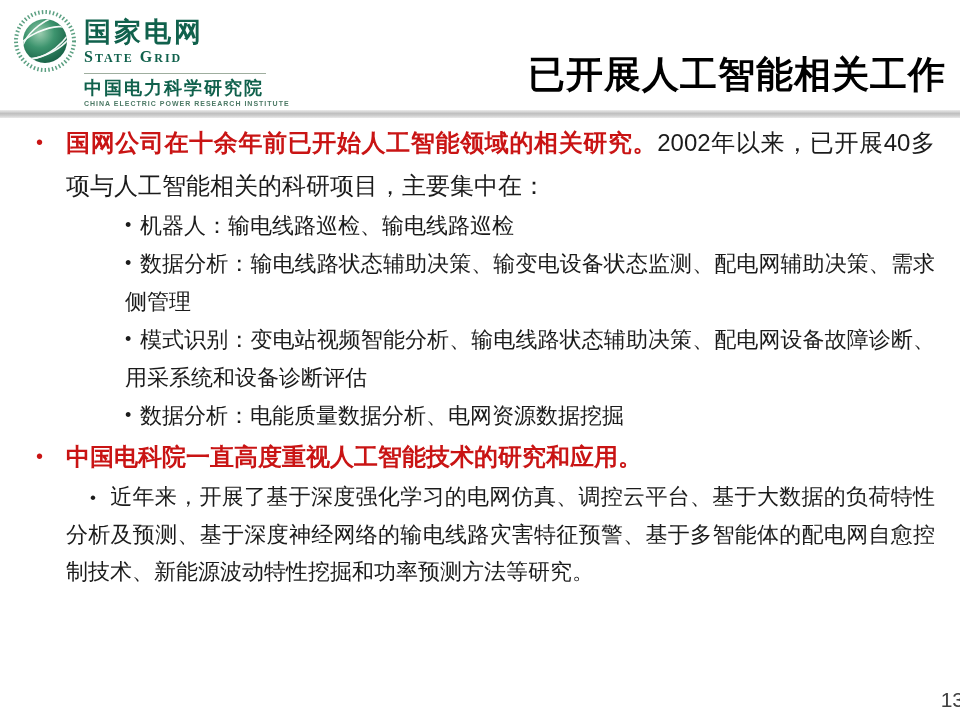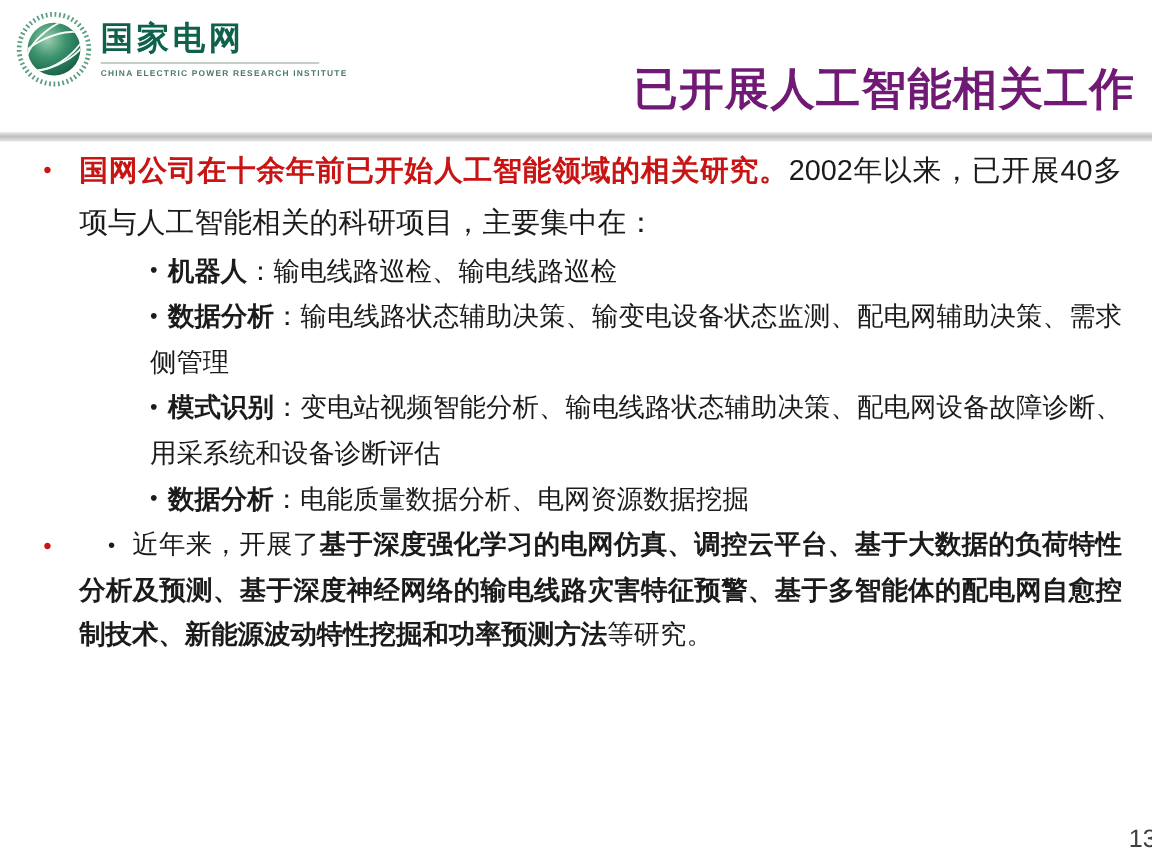--- a/index.html
+++ b/index.html
@@ -17,21 +17,21 @@
   .logo-block { position:absolute; left:84px; top:18px; }
   .logo-cn   { font-size:27px; font-weight:bold; color:#10614C; letter-spacing:3px; line-height:29px; }
   .logo-en   { font-family:"Liberation Serif","DejaVu Serif",serif; font-size:16px; font-weight:bold;
                color:#10614C; letter-spacing:2px; line-height:20px; }
   .logo-rule { width:182px; border:none; border-top:1px solid #9fae9f; margin:5px 0 4px 0; }
   .inst-cn   { font-size:18px; font-weight:bold; color:#10614C; letter-spacing:2px; line-height:21px; }
   .inst-en   { font-size:7px; font-weight:bold; color:#4d7a66; letter-spacing:1px; line-height:9px; }
 
   .slide-title {
     position:absolute; right:14px; top:50px;
-    font-size:37px; font-weight:bold; color:#701a75; letter-spacing:1px; white-space:nowrap;
+    font-size:37px; font-weight:bold; color:#000000; letter-spacing:1px; white-space:nowrap;
   }
 
   .separator {
     position:absolute; left:0; top:110px; width:960px; height:8px;
     background:linear-gradient(#ececec 0%, #bfbfbf 45%, #cfcfcf 70%, #e9e9e9 100%);
   }
 
   
   .content { position:absolute; left:30px; top:121px; width:905px; }
   .block   { position:relative; text-align:justify; }
@@ -39,21 +39,21 @@
   .l1 { font-size:24px; line-height:43px; padding-left:36px; }
   .l1 .marker { position:absolute; left:6px; top:0; color:#C91414; font-size:20px; }
 
   .l2 { font-size:22px; line-height:38px; padding-left:95px; text-indent:15px; }
   .l2 .marker { position:absolute; left:80px; top:-1px; color:#1b1b1b; font-size:18px; }
 
   .l3 { font-size:22px; line-height:37px; padding-left:36px; text-indent:24px; }
   .l3 .inline-bullet { font-size:17px; padding-right:14px; vertical-align:1px; }
 
   .r-redbold { color:#C91414; font-weight:bold; }
-  .r-bold    { font-weight:bold;margin-top:20px; }
+  .r-bold    { font-weight:normal;margin-top:20px; }
   .r-normal  { font-weight:normal; }
 
   .page-number {
     position:absolute; right:20px; bottom:8px;
     font-size:21px; color:#404040;
   }
 </style>
 </head>
 <body>
 
@@ -75,33 +75,35 @@
       <circle cx="32" cy="32" r="29" fill="none" stroke="#3f8f6c" stroke-width="4" stroke-dasharray="1.5 2.2" opacity="0.85"></circle>
       <circle cx="32" cy="32" r="22" fill="url(#gl)"></circle>
       <g clip-path="url(#gc)" stroke="#ffffff" stroke-width="1.6" fill="none" opacity="0.95">
         <ellipse cx="30" cy="34" rx="30" ry="12" transform="rotate(-24 30 34)"></ellipse>
         <ellipse cx="34" cy="28" rx="30" ry="14" transform="rotate(-38 34 28)"></ellipse>
       </g>
     </svg>
 
     <div class="logo-block">
       <div class="logo-cn">国家电网</div>
+      <div class="logo-en">S<span style="font-size:12px">TATE</span> G<span style="font-size:12px">RID</span></div>
       <hr class="logo-rule">
+      <div class="inst-cn">中国电力科学研究院</div>
       <div class="inst-en">CHINA ELECTRIC POWER RESEARCH INSTITUTE</div>
     </div>
 
     <div class="slide-title">已开展人工智能相关工作</div>
   </div>
 
   <div class="separator"></div>
 
   <div class="content">
       <div class="block l1"><span class="marker">•</span><span class="r-redbold">国网公司在十余年前已开始人工智能领域的相关研究。</span><span class="r-normal">2002年以来，已开展40多项与人工智能相关的科研项目，主要集中在：</span></div>
       <div class="block l2"><span class="marker">•</span><span class="r-bold">机器人</span><span class="r-normal">：输电线路巡检、输电线路巡检</span></div>
       <div class="block l2"><span class="marker">•</span><span class="r-bold">数据分析</span><span class="r-normal">：输电线路状态辅助决策、输变电设备状态监测、配电网辅助决策、需求侧管理</span></div>
       <div class="block l2"><span class="marker">•</span><span class="r-bold">模式识别</span><span class="r-normal">：变电站视频智能分析、输电线路状态辅助决策、配电网设备故障诊断、用采系统和设备诊断评估</span></div>
       <div class="block l2"><span class="marker">•</span><span class="r-bold">数据分析</span><span class="r-normal">：电能质量数据分析、电网资源数据挖掘</span></div>
-      <div class="block l1"><span class="marker">•</span></div>
+      <div class="block l1"><span class="marker">•</span><span class="r-redbold">中国电科院一直高度重视人工智能技术的研究和应用。</span></div>
       <div class="block l3"><span class="inline-bullet">•</span><span class="r-normal">近年来，开展了</span><span class="r-bold">基于深度强化学习的电网仿真、调控云平台、基于大数据的负荷特性分析及预测、基于深度神经网络的输电线路灾害特征预警、基于多智能体的配电网自愈控制技术、新能源波动特性挖掘和功率预测方法</span><span class="r-normal">等研究。</span></div>
     </div>
 
   <div class="page-number">13</div>
 </div>
 
 </body></html>

